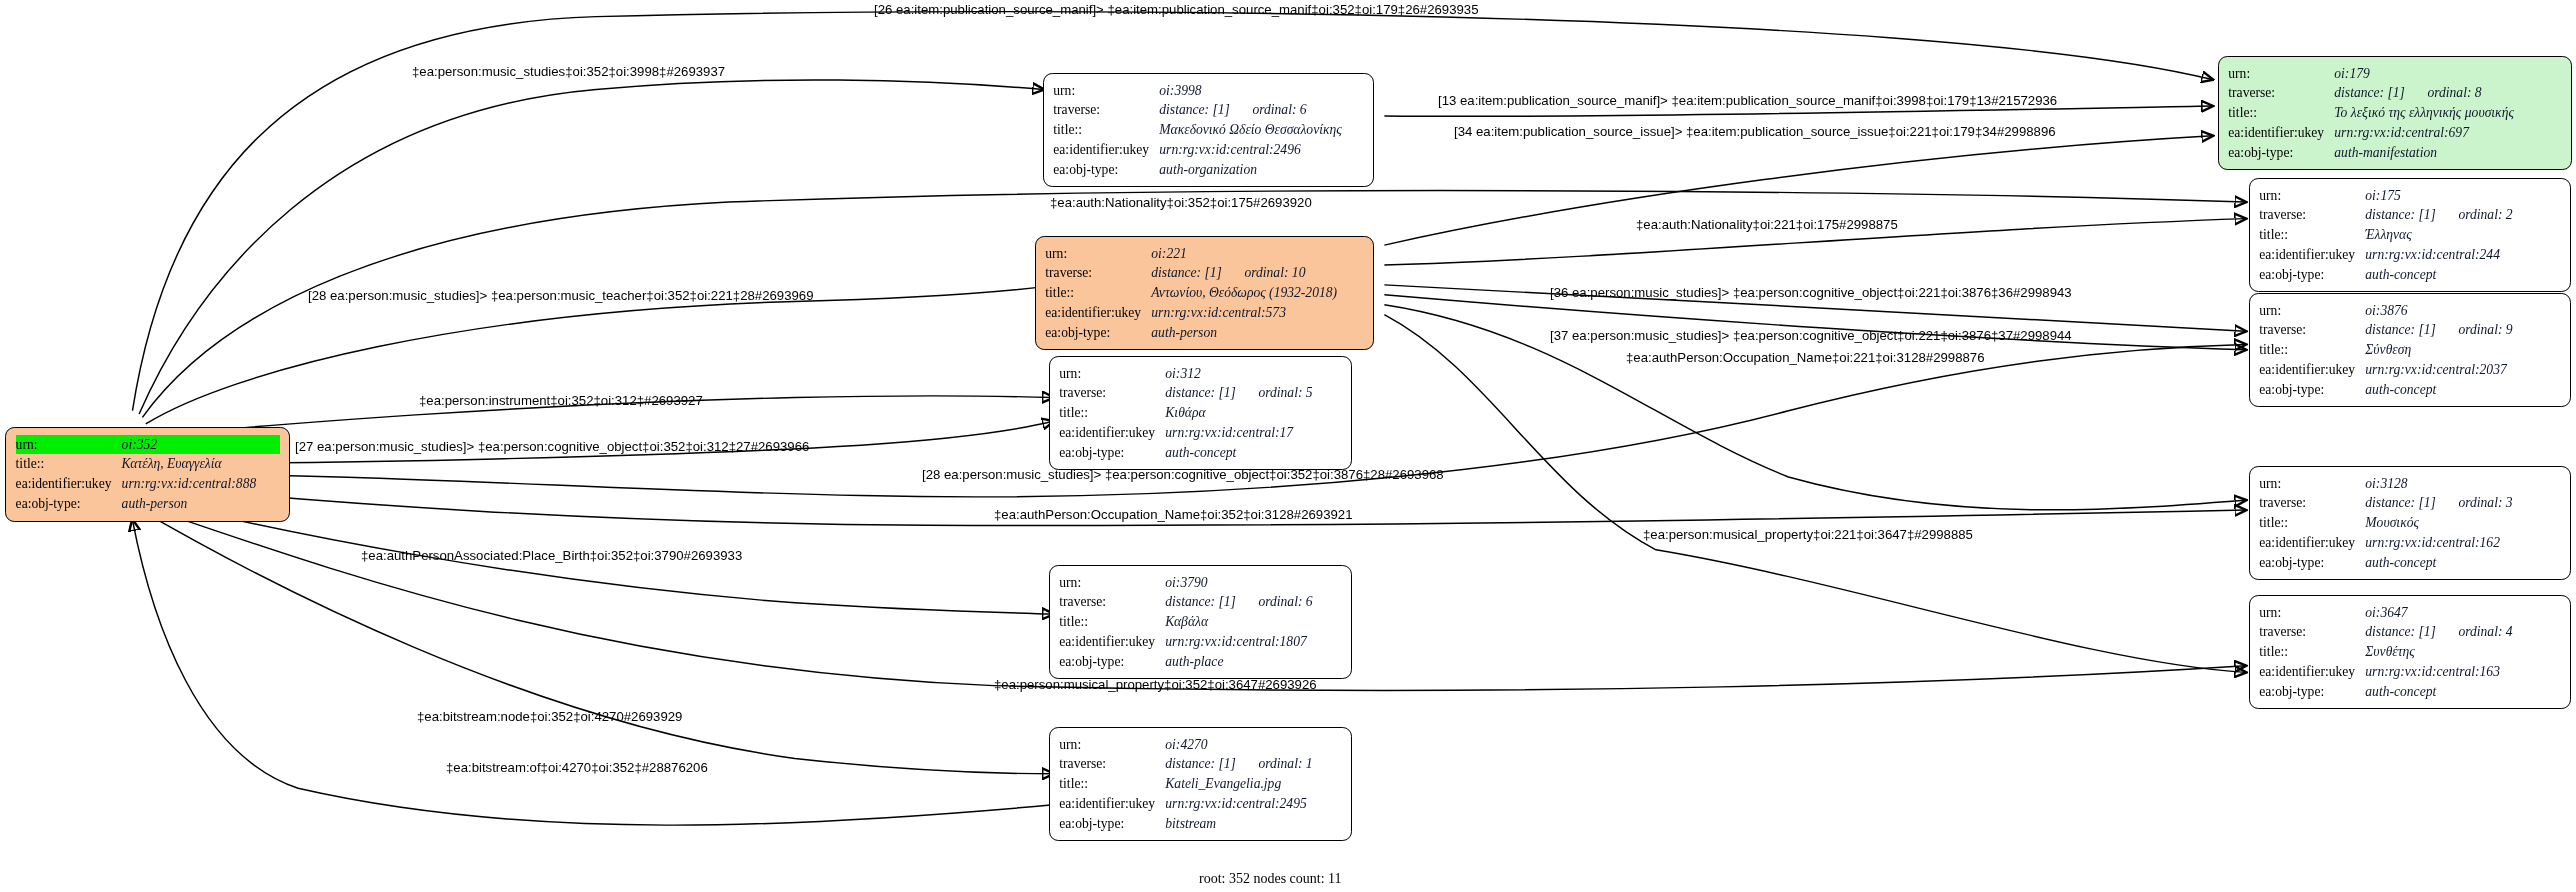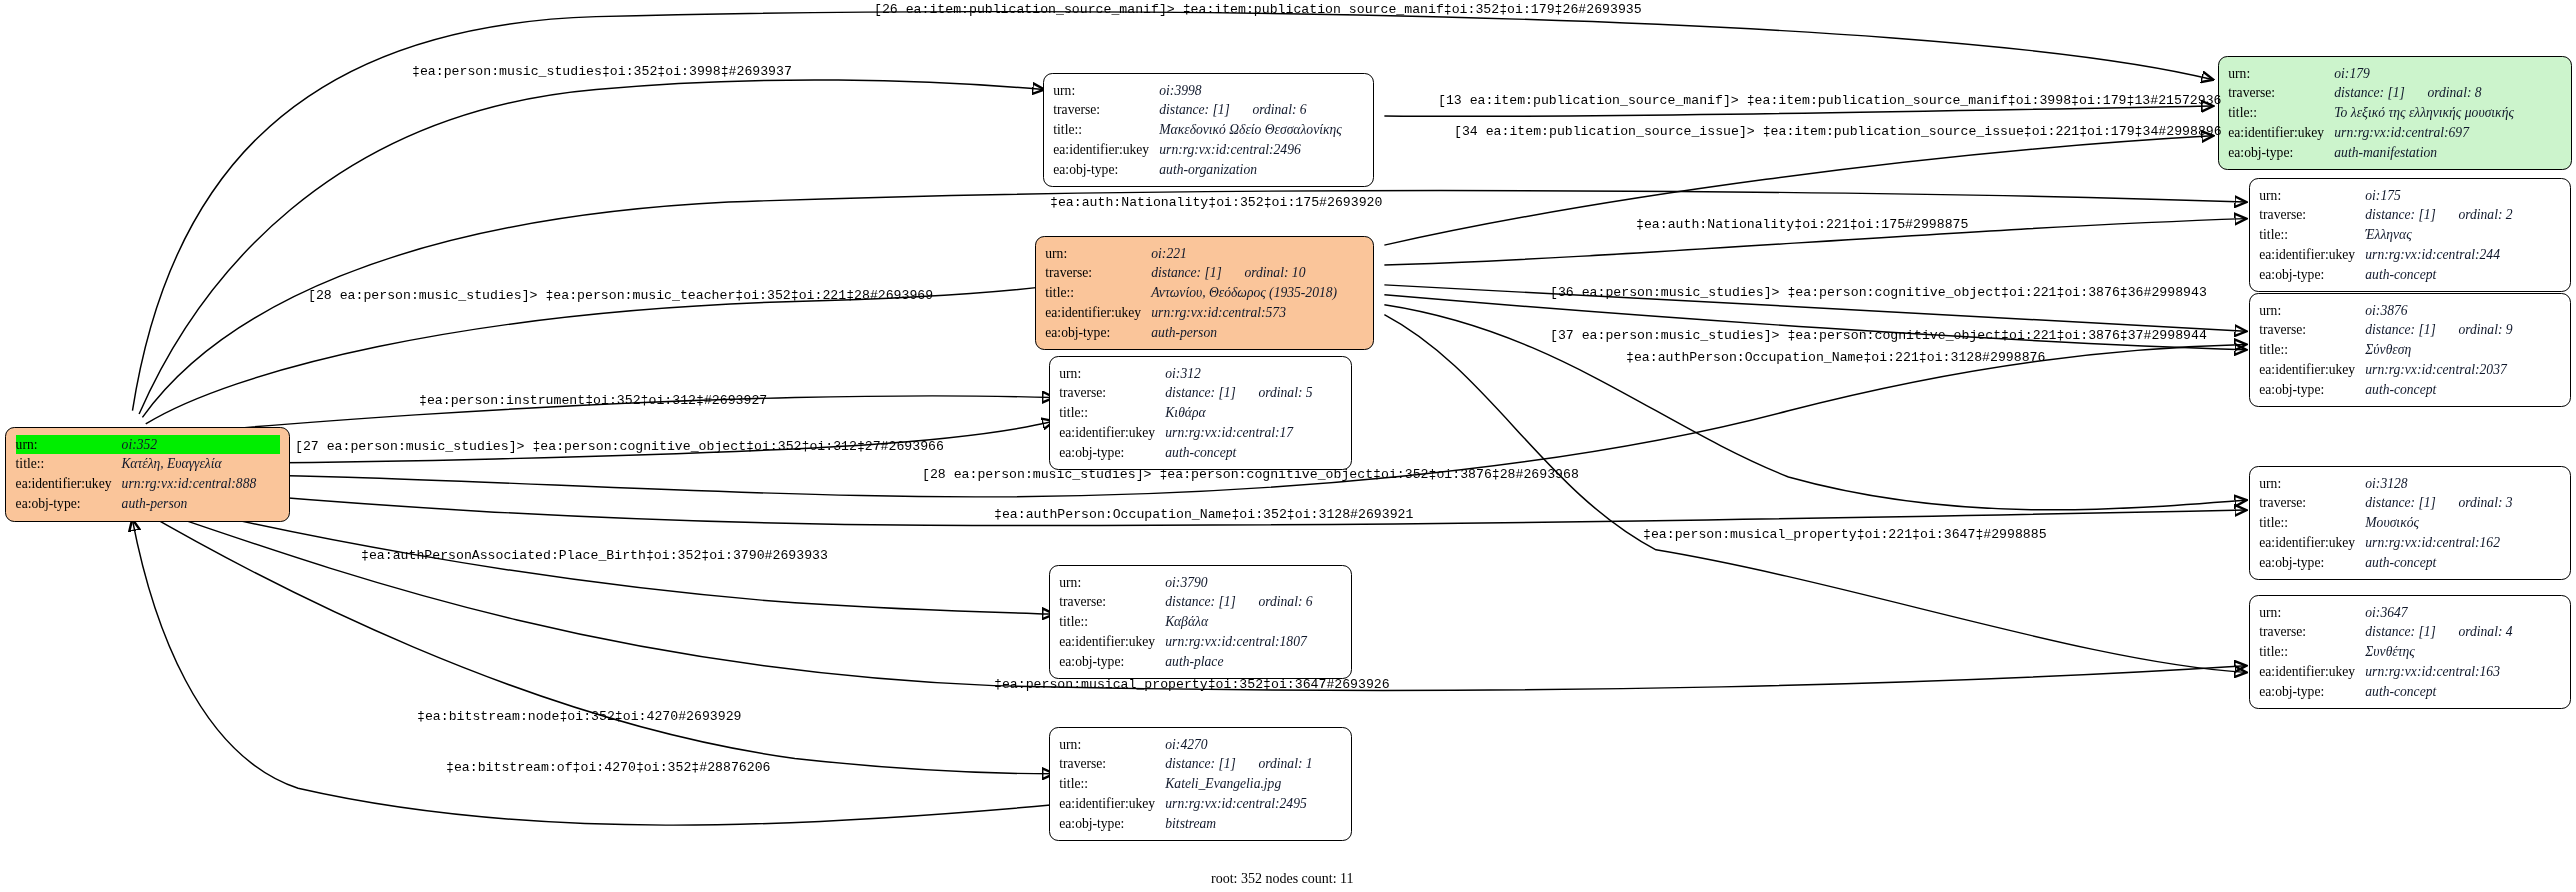--- a/index.html
+++ b/index.html
@@ -64,21 +64,21 @@
     background: #00ee00;
     display: inline-block;
   }
   .row.hl .k { min-width: 106px; }
 
   
   #node-352 .k { min-width: 106px; font-size: 13.6px; }
 
   .edge-label {
     position: absolute;
-    font-family: Liberation Mono, monospace;
+    font-family: Liberation Sans, sans-serif;
     font-size: 13.2px;
     color: #000000;
     white-space: nowrap;
     z-index: 6;
     background: transparent;
   }
 
   #footer {
     position: absolute;
     font-size: 14px;
@@ -230,21 +230,21 @@
     <div class="row">
       <span class="k">urn:</span>
       <span class="v">oi:221</span>
     </div>
     <div class="row">
       <span class="k">traverse:</span>
       <span class="v"><span>distance: [1]</span><span class="ord">ordinal: 10</span></span>
     </div>
     <div class="row">
       <span class="k">title::</span>
-      <span class="v">Αντωνίου, Θεόδωρος (1935-2018)</span>
+      <span class="v">Αντωνίου, Θεόδωρος (1932-2018)</span>
     </div>
     <div class="row">
       <span class="k">ea:identifier:ukey</span>
       <span class="v">urn:rg:vx:id:central:573</span>
     </div>
     <div class="row">
       <span class="k">ea:obj-type:</span>
       <span class="v">auth-person</span>
     </div>
   </div>
@@ -400,16 +400,16 @@
   <div class="edge-label" style="left:419px;  top:393px;">‡ea:person:instrument‡oi:352‡oi:312‡#2693927</div>
   <div class="edge-label" style="left:295px;  top:439px;">[27 ea:person:music_studies]&gt; ‡ea:person:cognitive_object‡oi:352‡oi:312‡27#2693966</div>
   <div class="edge-label" style="left:922px; top:467px;">[28 ea:person:music_studies]&gt; ‡ea:person:cognitive_object‡oi:352‡oi:3876‡28#2693968</div>
   <div class="edge-label" style="left:994px; top:507px;">‡ea:authPerson:Occupation_Name‡oi:352‡oi:3128#2693921</div>
   <div class="edge-label" style="left:1643px; top:527px;">‡ea:person:musical_property‡oi:221‡oi:3647‡#2998885</div>
   <div class="edge-label" style="left:361px;  top:548px;">‡ea:authPersonAssociated:Place_Birth‡oi:352‡oi:3790#2693933</div>
   <div class="edge-label" style="left:994px; top:677px;">‡ea:person:musical_property‡oi:352‡oi:3647#2693926</div>
   <div class="edge-label" style="left:417px;  top:709px;">‡ea:bitstream:node‡oi:352‡oi:4270#2693929</div>
   <div class="edge-label" style="left:446px;  top:760px;">‡ea:bitstream:of‡oi:4270‡oi:352‡#28876206</div>
 
-  <div id="footer" style="left:1199px; top:871px;margin-left:12px;">root: 352 nodes count: 11</div>
+  <div id="footer" style="left:1199px; top:871px;">root: 352 nodes count: 11</div>
 
 </div>
 
 
 </body></html>

